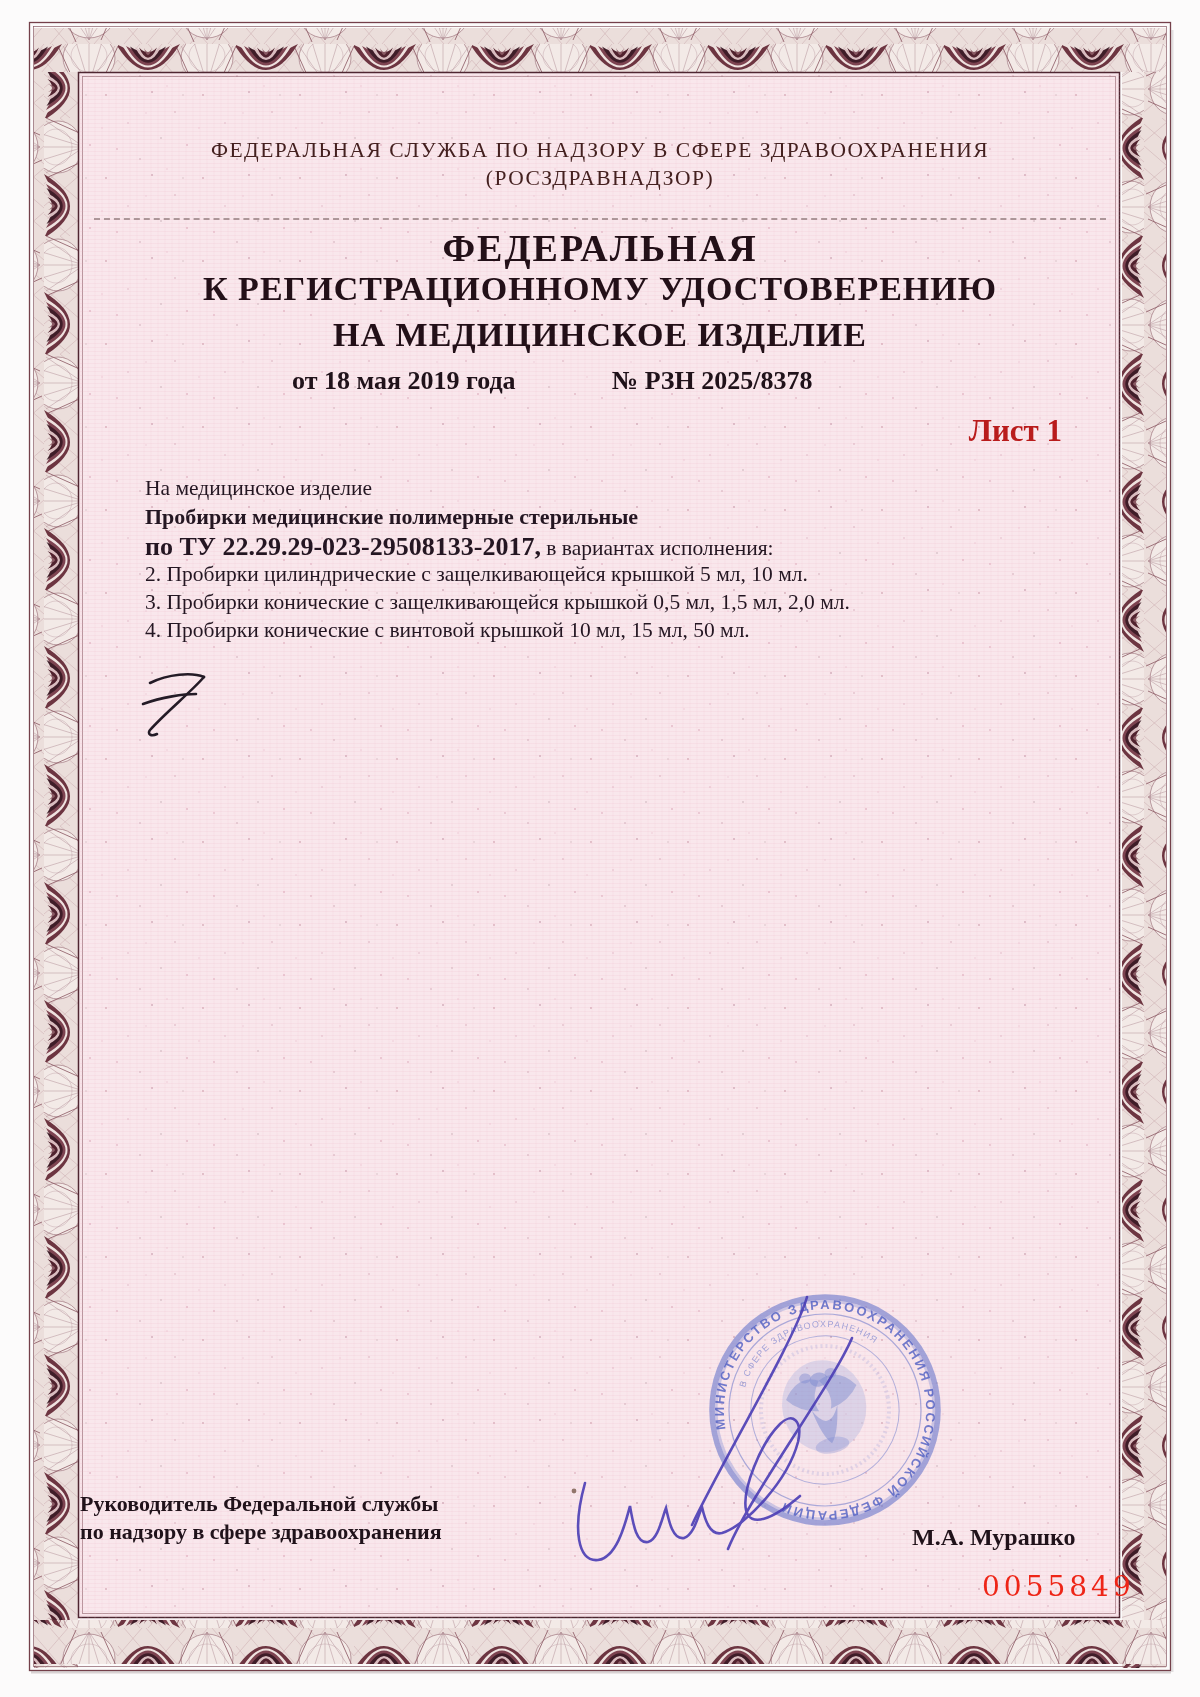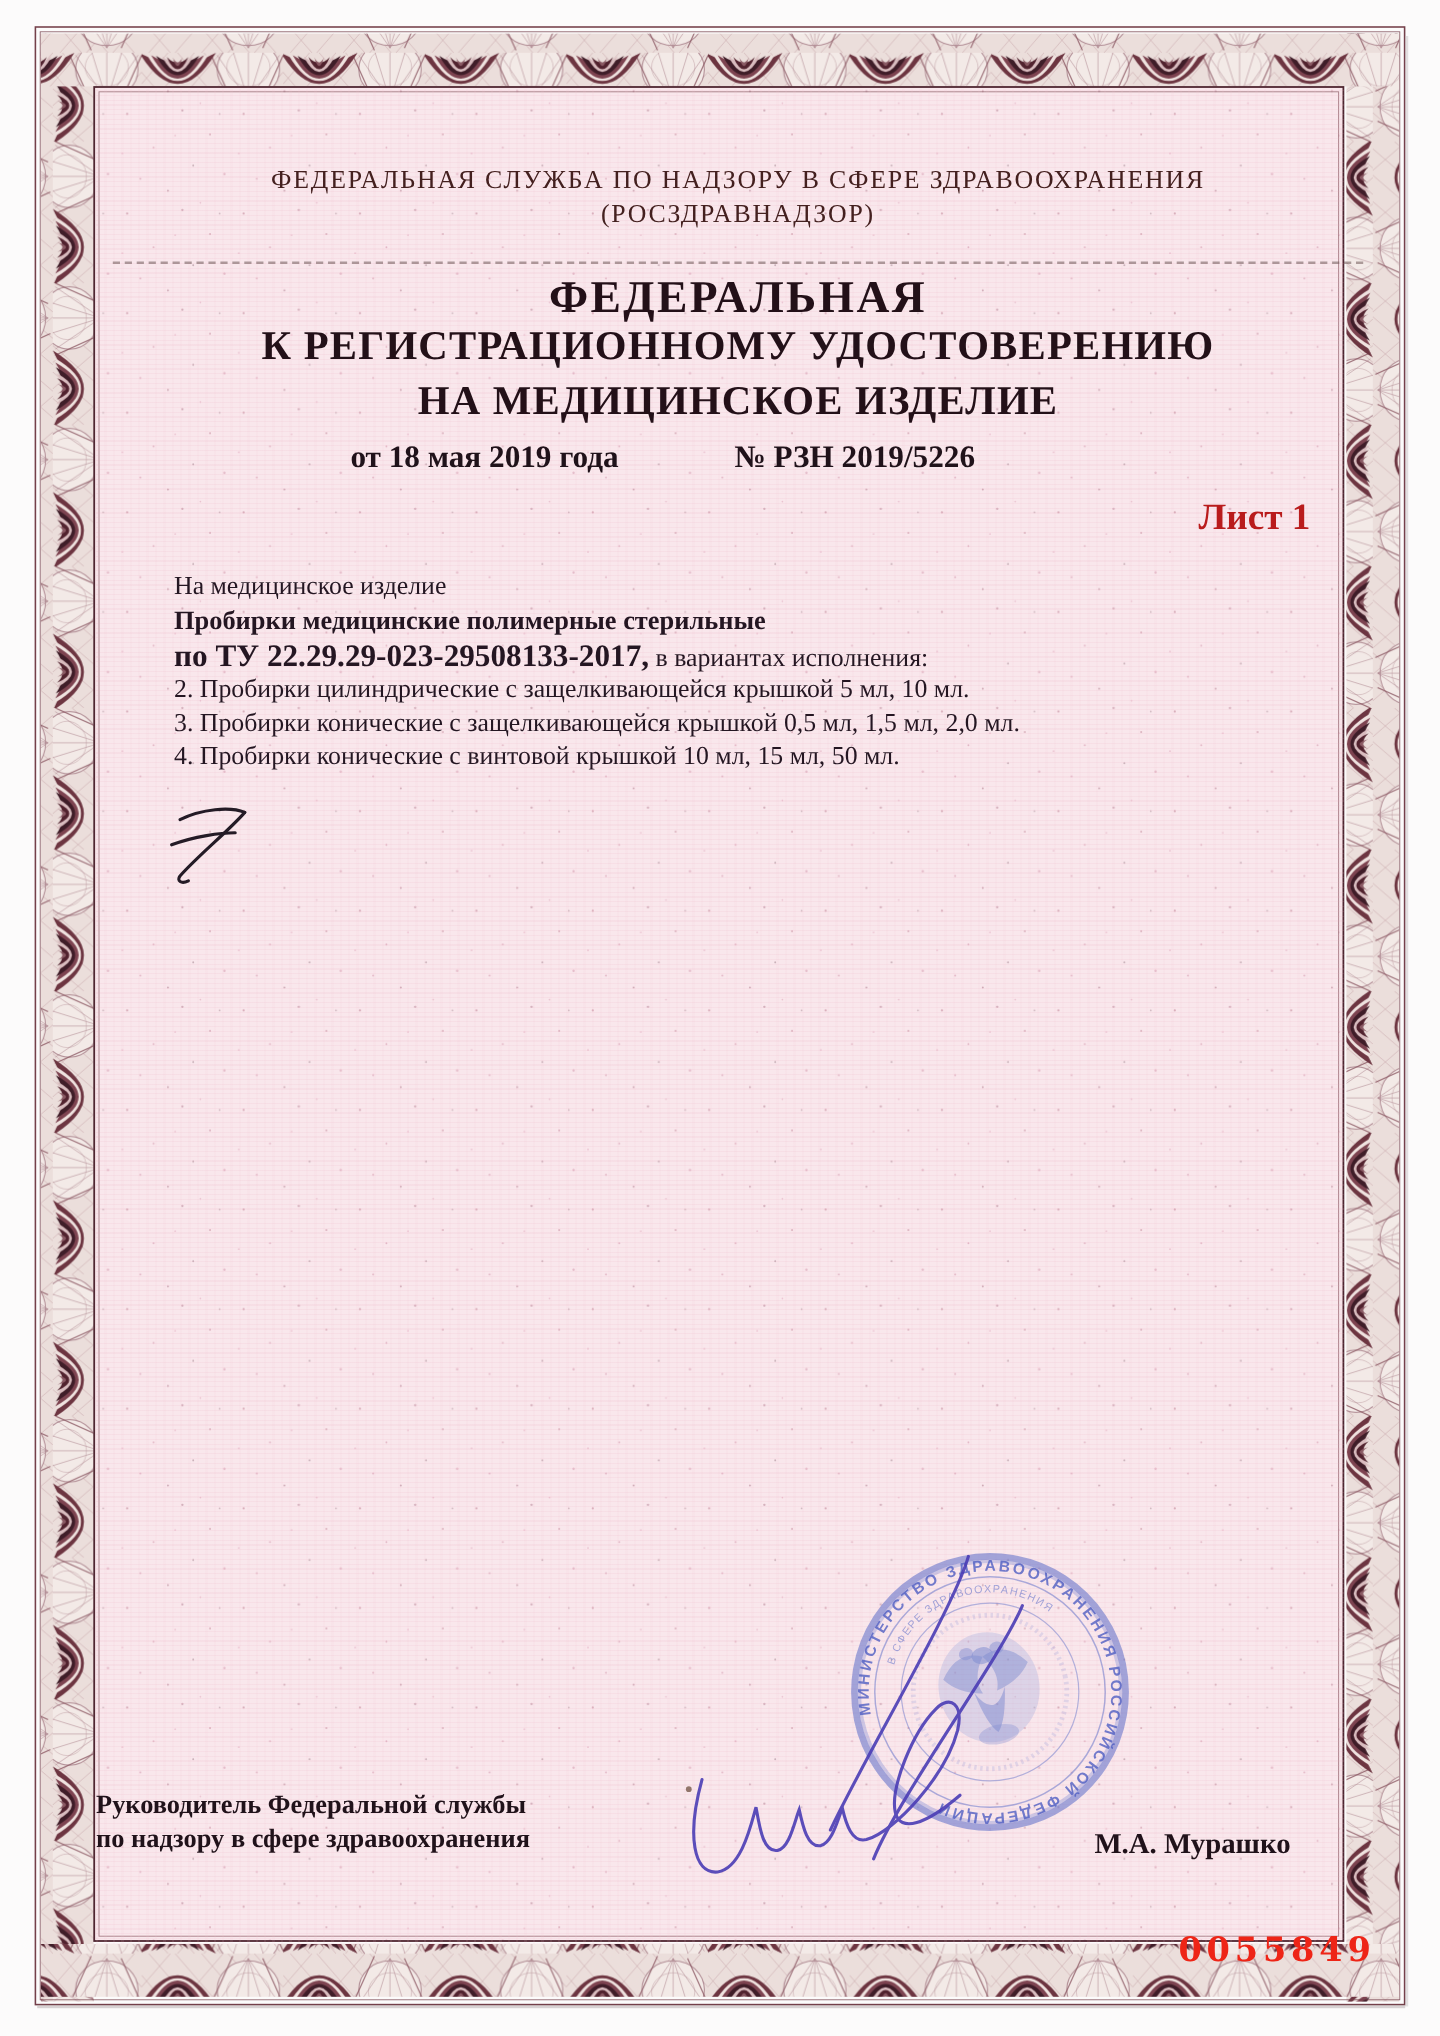--- a/index.html
+++ b/index.html
@@ -7,36 +7,36 @@
     position:relative;width:1200px;height:1697px;background:#fcfbfb;
     font-family:"Liberation Serif","DejaVu Serif",serif;overflow:hidden;
   }
   .frame-svg{position:absolute;left:0;top:0;width:1200px;height:1697px;}
   .texture{
     position:absolute;left:80px;top:74px;width:1040px;height:1546px;
     background:repeating-linear-gradient(0deg, rgba(233,166,186,0.13) 0 1px, rgba(0,0,0,0) 1px 4px),
                repeating-linear-gradient(90deg, rgba(240,196,208,0.10) 0 2px, rgba(0,0,0,0) 2px 7px);
     pointer-events:none;
   }
-  .content{position:absolute;left:80px;top:74px;width:1040px;height:1546px;color:#261822;padding-left:30px;}
+  .content{position:absolute;left:80px;top:74px;width:1040px;height:1546px;color:#261822;}
   .abs{position:absolute;}
   .center{left:0;right:0;text-align:center;}
   .agency{font-size:21.5px;letter-spacing:1.5px;color:#44201f;white-space:nowrap;}
   .sep{left:14px;right:14px;border-top:2px dashed rgba(112,88,88,0.55);height:0;}
   .t1{font-size:38px;font-weight:bold;letter-spacing:2px;color:#231018;}
   .t2{font-size:34px;font-weight:bold;letter-spacing:1px;color:#231018;text-align:center;}
   .daterow span{position:absolute;font-size:26px;font-weight:bold;white-space:nowrap;color:#20121a;}
   .sheet{right:58px;font-size:31px;font-weight:bold;color:#b91c1c;}
   .body-line{left:65px;font-size:21.5px;white-space:nowrap;color:#241622;}
   .product{font-weight:bold;font-size:22px;}
   .spec b{font-size:26px;}
   .variants{left:65px;font-size:21.5px;line-height:28.2px;white-space:nowrap;color:#241622;}
   .role{left:65px;font-size:22px;font-weight:bold;line-height:28.5px;white-space:nowrap;color:#20121a;}
   .name{font-size:24px;font-weight:bold;white-space:nowrap;color:#20121a;}
-  .serial{font-family:"DejaVu Serif","Liberation Serif",serif;font-size:28px;font-weight:bold;letter-spacing:4px;color:#ee2517;margin-top:38px;}
+  .serial{font-family:"DejaVu Serif","Liberation Serif",serif;font-size:28px;font-weight:normal;letter-spacing:4px;color:#ee2517;}
   svg.overlay{position:absolute;}
 </style>
 </head>
 <body>
 
 <div class="page">
 
   <svg class="frame-svg" viewBox="0 0 1200 1697">
     <defs>
       <g id="motif">
@@ -108,21 +108,21 @@
     <div class="abs center agency" style="top:92px">(РОСЗДРАВНАДЗОР)</div>
 
     <div class="abs sep" style="top:144px"></div>
 
     <div class="abs center t1" style="top:152px">ФЕДЕРАЛЬНАЯ</div>
     <div class="abs center t2" style="top:196px">К РЕГИСТРАЦИОННОМУ УДОСТОВЕРЕНИЮ</div>
     <div class="abs center t2" style="top:242px">НА МЕДИЦИНСКОЕ ИЗДЕЛИЕ</div>
 
     <div class="daterow">
       <span style="left:212px;top:292px">от 18 мая 2019 года</span>
-      <span style="left:532px;top:292px">№  РЗН 2019/5226</span>
+      <span style="left:532px;top:292px">№  РЗН 2025/8378</span>
     </div>
 
     <div class="abs sheet" style="top:339px">Лист 1</div>
 
     <div class="abs body-line" style="top:402px">На медицинское изделие</div>
     <div class="abs body-line product" style="top:430px">Пробирки медицинские полимерные стерильные</div>
     <div class="abs body-line spec" style="top:458px"><b>по ТУ 22.29.29-023-29508133-2017,</b><span> в вариантах исполнения:</span></div>
 
     <div class="abs variants" style="top:486px">
       <div>2. Пробирки цилиндрические с защелкивающейся крышкой 5 мл, 10 мл.</div>

